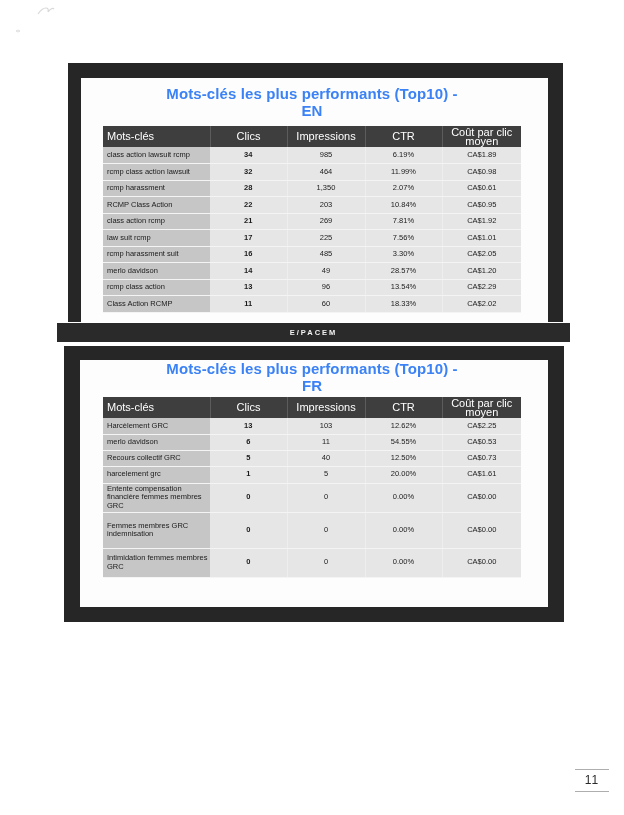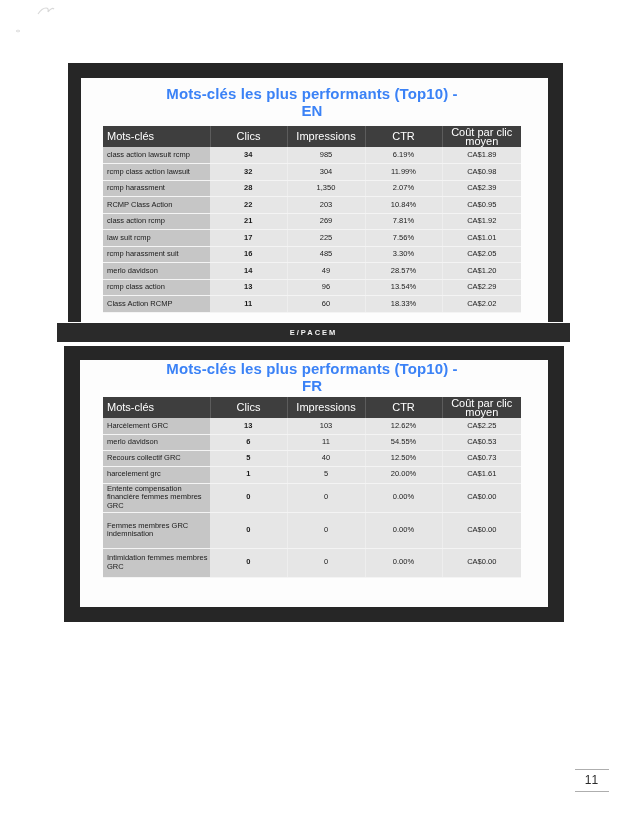--- a/index.html
+++ b/index.html
@@ -162,30 +162,30 @@
             <tr>
               <td>class action lawsuit rcmp</td>
               <td>34</td>
               <td>985</td>
               <td>6.19%</td>
               <td>CA$1.89</td>
             </tr>
             <tr>
               <td>rcmp class action lawsuit</td>
               <td>32</td>
-              <td>304</td>
+              <td>464</td>
               <td>11.99%</td>
               <td>CA$0.98</td>
             </tr>
             <tr>
               <td>rcmp harassment</td>
               <td>28</td>
               <td>1,350</td>
               <td>2.07%</td>
-              <td>CA$2.39</td>
+              <td>CA$0.61</td>
             </tr>
             <tr>
               <td>RCMP Class Action</td>
               <td>22</td>
               <td>203</td>
               <td>10.84%</td>
               <td>CA$0.95</td>
             </tr>
             <tr>
               <td>class action rcmp</td>

